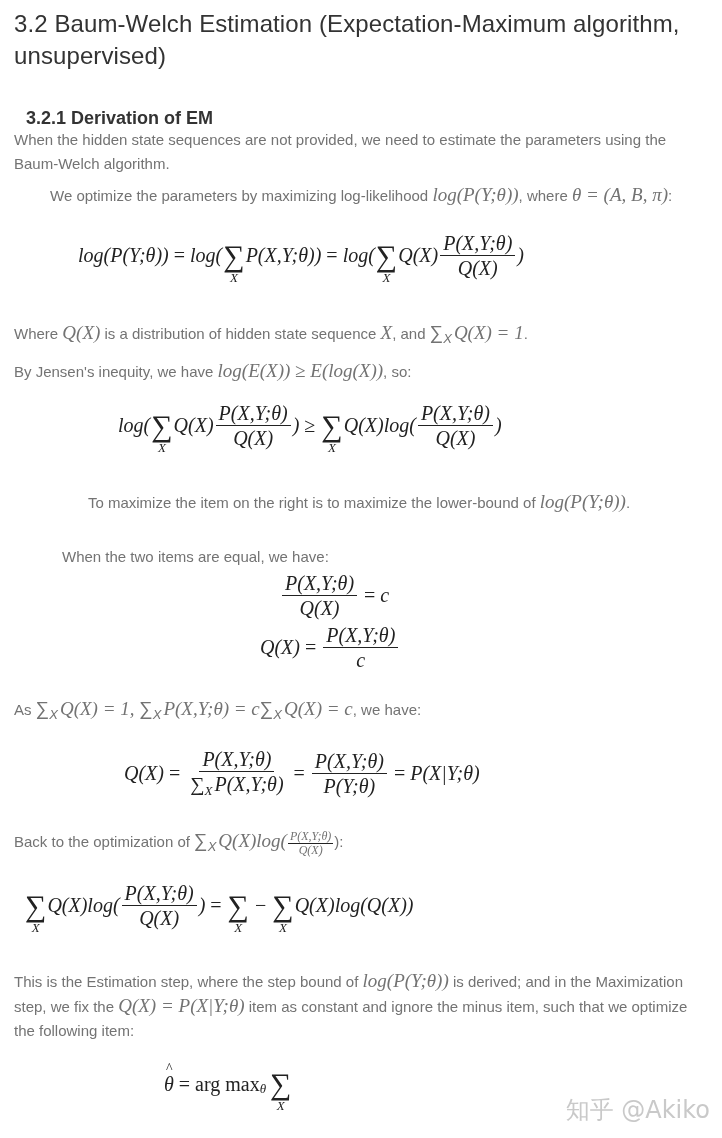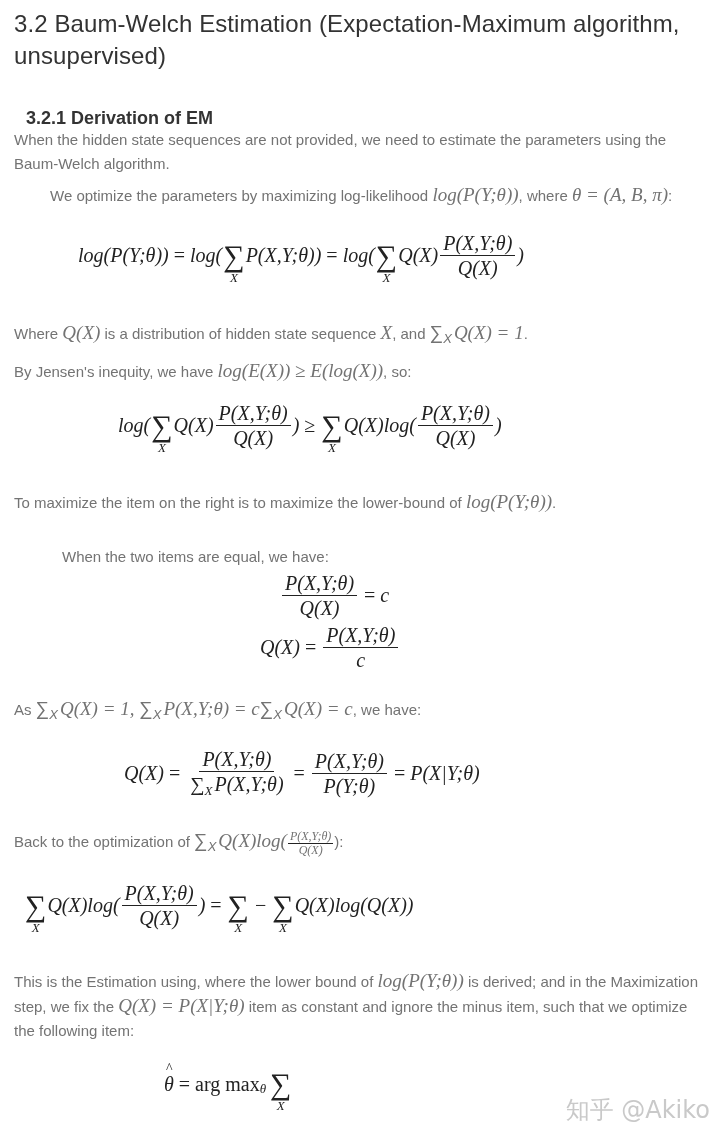--- a/index.html
+++ b/index.html
@@ -99,21 +99,21 @@
         <span class="sub">X</span>
       </span>
     <span>Q(X)log(</span>
     <span class="frac">
         <span class="num">P(X,Y;θ)</span>
         <span class="den">Q(X)</span>
       </span>
     <span>)</span>
   </div>
 
-  <div class="p" style="top:490px;">
+  <div class="p" style="top:490px;text-align:center;">
     <span>To maximize the item on the right is to maximize the lower-bound of </span><span class="m">log(P(Y;θ))</span><span>.</span>
   </div>
   <div class="p" style="top:545px;margin-left:48px;">When the two items are equal, we have:</div>
 
   <div class="disp" style="left:266px; top:572px;">
     <span class="frac">
         <span class="num">P(X,Y;θ)</span>
         <span class="den">Q(X)</span>
       </span>
     <span class="op">=</span>
@@ -173,21 +173,21 @@
       </span>
       <span class="op">−</span>
     <span class="sum">
         <span class="sig">∑</span>
         <span class="sub">X</span>
       </span>
     <span>Q(X)log(Q(X))</span>
   </div>
 
   <div class="p" style="top:969px;">
-    <span>This is the Estimation using, where the lower bound of </span><span class="m">log(P(Y;θ))</span><span> is derived; and in the Maximization step, we fix the </span><span class="m">Q(X) = P(X|Y;θ)</span><span> item as constant and ignore the minus item, such that we optimize the following item:</span>
+    <span>This is the Estimation step, where the step bound of </span><span class="m">log(P(Y;θ))</span><span> is derived; and in the Maximization step, we fix the </span><span class="m">Q(X) = P(X|Y;θ)</span><span> item as constant and ignore the minus item, such that we optimize the following item:</span>
   </div>
 
   <div class="disp" style="left:150px; top:1062px;">
     <span class="hat">θ</span>
       <span class="op">=</span>
     <span class="up">arg max</span>
       <span style="font-size:13px;position:relative;top:5px;margin-right:3px;">θ</span>
     <span class="sum">
         <span class="sig">∑</span>
         <span class="sub">X</span>

